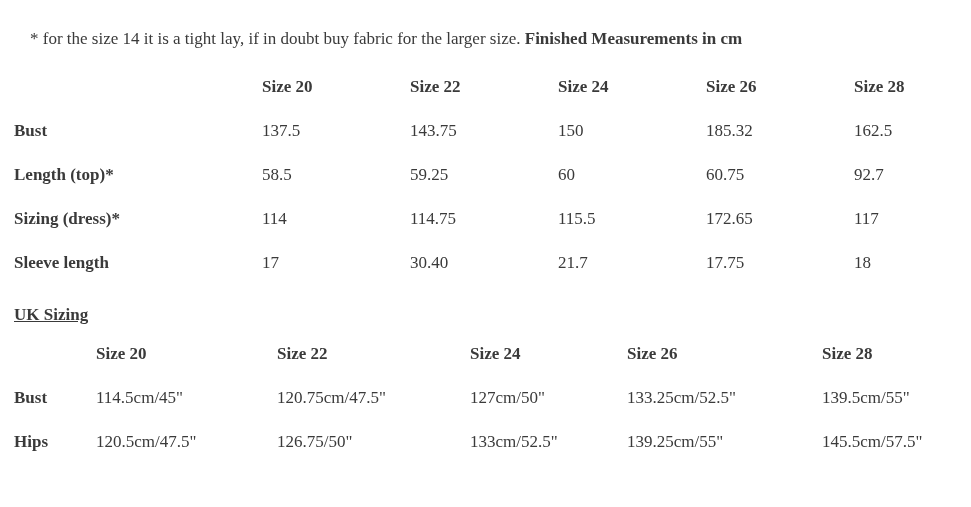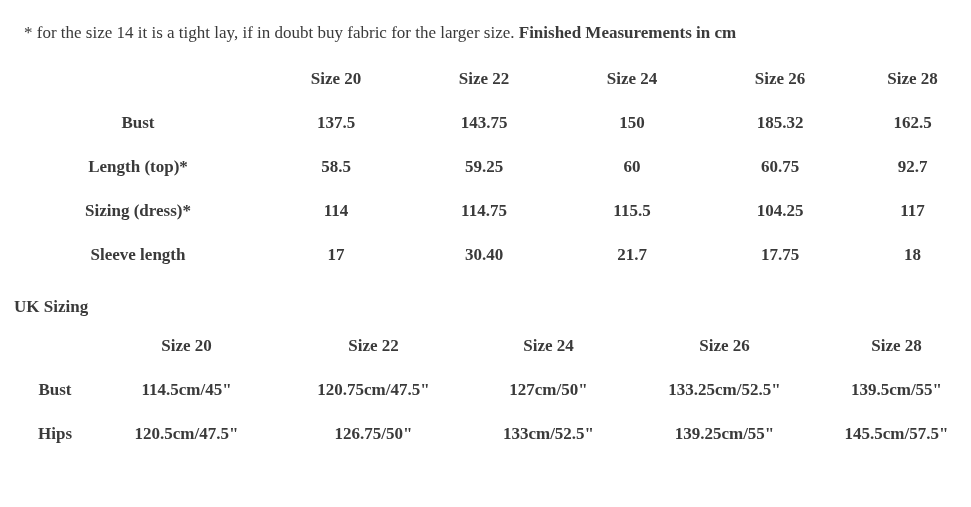--- a/index.html
+++ b/index.html
@@ -13,50 +13,51 @@
     overflow: hidden;
     font-family: "Liberation Serif", serif;
     color: #3a3a3a;
   }
   .page {
     padding: 13px 0 0 14px;
     box-sizing: border-box;
     width: 971px;
   }
   .note {
-    margin: 10px;
+    margin: 16px;
     font-size: 17px;
     line-height: 20px;
     white-space: nowrap;
   }
   .note b { font-weight: bold; }
   table {
     border-collapse: collapse;
     table-layout: fixed;
     width: 957px;
   }
   th, td {
     font-size: 17px;
-    text-align: center;
+    text-align: left;
     vertical-align: middle;
     padding: 0;
     height: 44px;
     overflow: hidden;
     white-space: nowrap;
   }
-  td { font-weight: bold; }
+  td { font-weight: normal; }
   th { font-weight: bold; }
   .t-finished { margin-top: 14px; }
   .t-finished col.c-label { width: 248px; }
   .t-finished col.c-size  { width: 148px; }
   .uk-heading {
     margin: 20px 0 0 0;
     font-size: 17px;
     line-height: 20px;
     font-weight: bold;
+    text-decoration: underline;
   }
   .t-uk { margin-top: 7px; }
   .t-uk col.c0 { width: 82px;  }
   .t-uk col.c1 { width: 181px; }
   .t-uk col.c2 { width: 193px; }
   .t-uk col.c3 { width: 157px; }
   .t-uk col.c4 { width: 195px; }
 </style>
 </head>
 <body>
@@ -99,21 +100,21 @@
         <td>59.25</td>
         <td>60</td>
         <td>60.75</td>
         <td>92.7</td>
       </tr>
       <tr>
         <th>Sizing (dress)*</th>
         <td>114</td>
         <td>114.75</td>
         <td>115.5</td>
-        <td>104.25</td>
+        <td>172.65</td>
         <td>117</td>
       </tr>
       <tr>
         <th>Sleeve length</th>
         <td>17</td>
         <td>30.40</td>
         <td>21.7</td>
         <td>17.75</td>
         <td>18</td>
       </tr>

